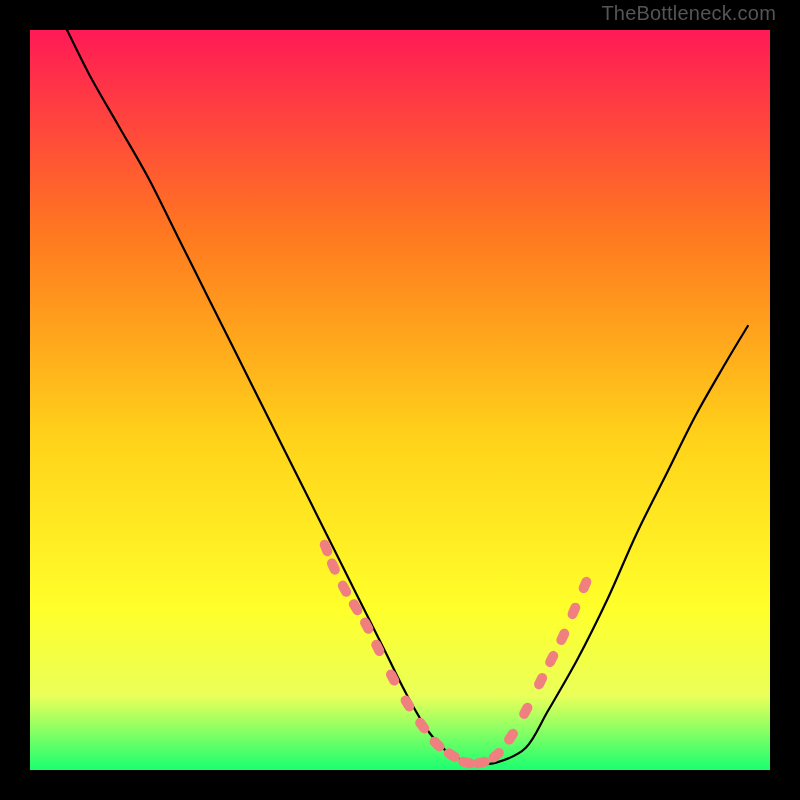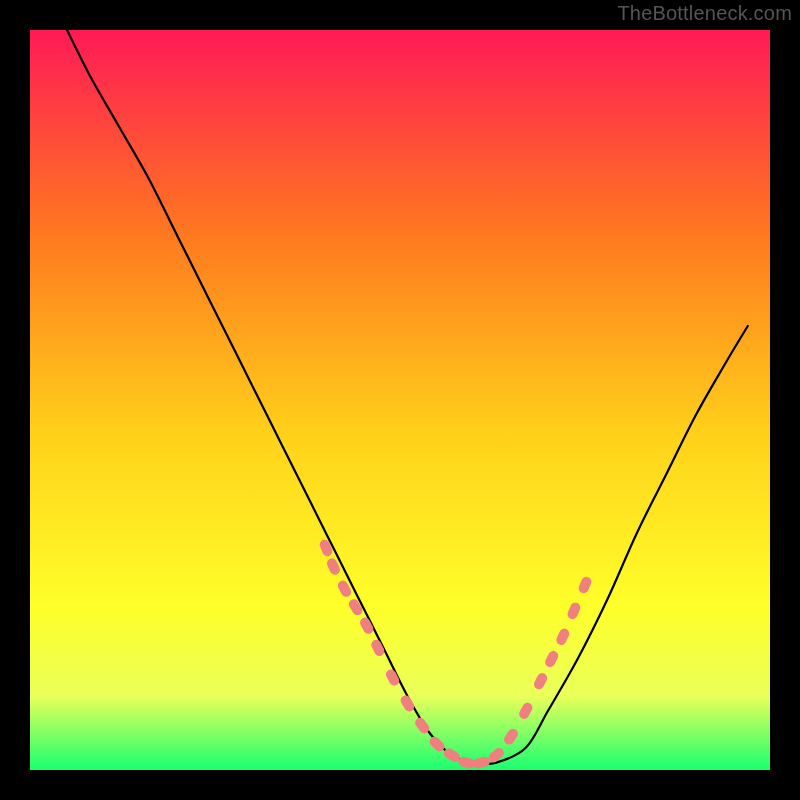--- a/index.html
+++ b/index.html
@@ -13,21 +13,21 @@
   }
   .outer {
     position: relative;
     width: 800px;
     height: 800px;
     background: #000;
   }
   .watermark {
     position: absolute;
     top: 2px;
-    right: 8px;
+    right: 24px;
     color: #555;
     font-size: 20px;
     font-weight: 500;
     letter-spacing: 0.2px;
     z-index: 50;
   }
   .plot-wrap {
     position: absolute;
     left: 30px;
     top: 30px;

